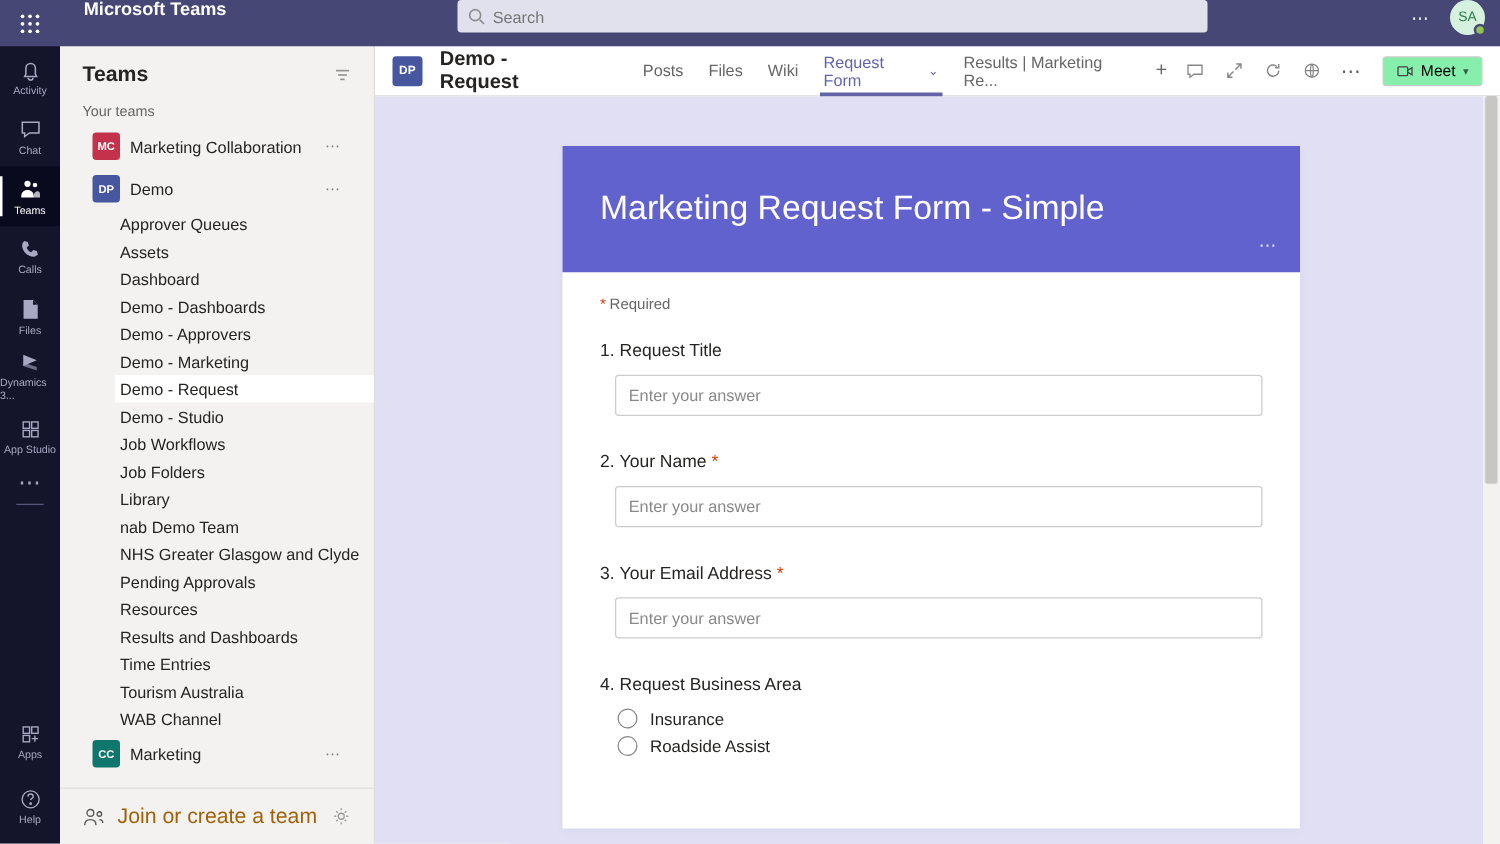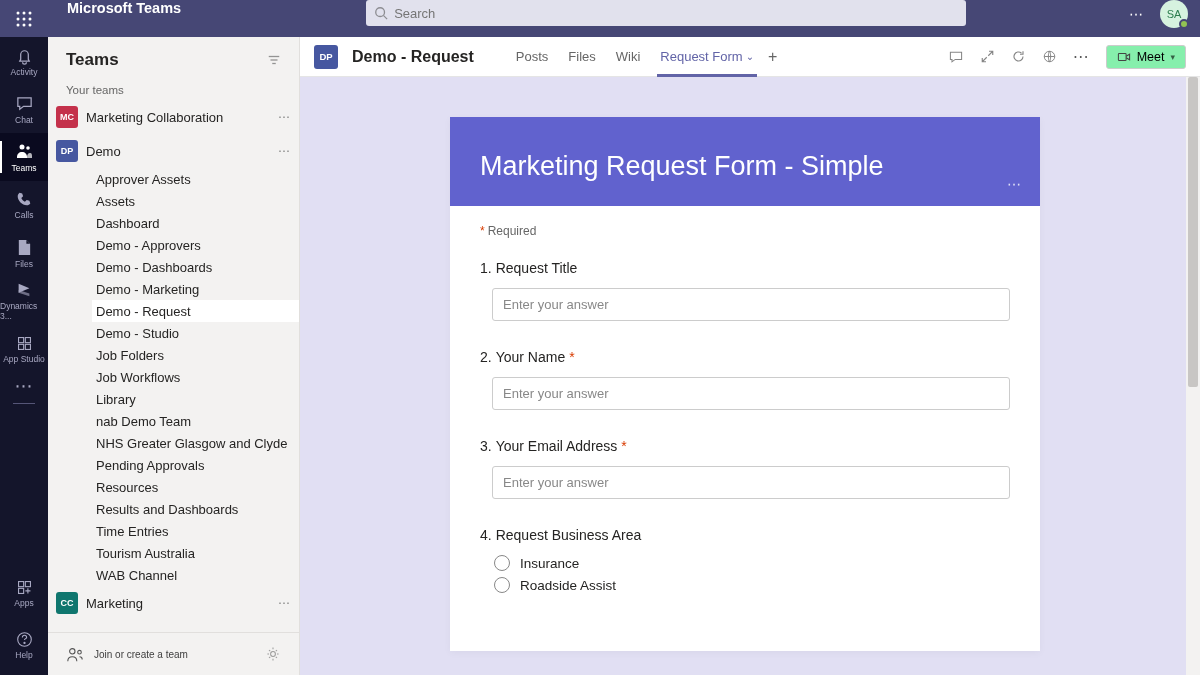--- a/index.html
+++ b/index.html
@@ -24,47 +24,47 @@
 .rail-icon{font-size:18px;line-height:1}
 .rail-label{font-size:8.5px;margin-top:2px}
 .rail-more{margin-top:2px;color:#a8a8c2;font-size:18px;cursor:pointer;letter-spacing:1px}
 .rail-bottom{margin-top:auto;margin-bottom:6px;display:flex;flex-direction:column;align-items:center;gap:4px}
 .rail-divider{width:22px;height:1px;background:#555577;margin:6px 0}
 .leftpanel{width:252px;background:#f3f2f1;border-right:1px solid #e1dfdd;display:flex;flex-direction:column;margin-top:37px;height:calc(675px - 37px)}
 .lp-head{display:flex;align-items:center;justify-content:space-between;padding:13px 18px 10px}
 .lp-title{font-weight:700;font-size:17px;color:#252423}
 .lp-filter{cursor:pointer;opacity:.6}
 .lp-label{font-size:11.5px;color:#666;padding:4px 18px}
-.team-row{display:flex;align-items:center;padding:6px 8px;cursor:pointer;position:relative}
+.team-row{display:flex;align-items:center;padding:6px 26px;cursor:pointer;position:relative}
 .team-ico{width:22px;height:22px;border-radius:3px;display:flex;align-items:center;justify-content:center;font-size:9px;font-weight:600;color:#fff;margin-right:8px}
 .team-name{font-size:13px;color:#252423;flex:1}
 .team-more{opacity:.5;cursor:pointer;font-size:12px;letter-spacing:1px}
 .channel-list{padding-left:44px}
 .channel{font-size:13px;color:#252423;padding:3.5px 0 3.5px 4px;cursor:pointer}
 .channel.selected{background:#fff;font-weight:400}
 .lp-bottom{margin-top:auto;border-top:1px solid #e1dfdd;padding:12px 18px;display:flex;align-items:center;justify-content:space-between}
-.join-team{display:flex;align-items:center;gap:10px;font-size:10px;color:#404040;cursor:pointer}
+.join-team{display:flex;align-items:center;gap:10px;font-size:17px;color:#a16207;cursor:pointer}
 .gear{cursor:pointer;opacity:.55}
 .main{flex:1;margin-top:37px;background:#e1dff3;display:flex;flex-direction:column;height:calc(675px - 37px);position:relative}
 .chead{height:40px;background:#fff;border-bottom:1px solid #e5e5e5;display:flex;align-items:center;padding:0 14px;gap:14px}
 .chead .tico{width:24px;height:24px;border-radius:3px;background:#4657a0;display:flex;align-items:center;justify-content:center;font-size:9.5px;color:#fff;font-weight:600}
 .chead .cname{font-weight:700;font-size:16px;color:#252423}
 .tabs{display:flex;gap:20px;margin-left:28px}
 .tab{font-size:13px;color:#666;cursor:pointer;height:40px;display:flex;align-items:center;position:relative}
 .tab.active{color:#6264a7;font-weight:500}
 .tab.active::after{content:"";position:absolute;bottom:0;left:-3px;right:-3px;height:3px;background:#6264a7}
 .tab-chev{margin-left:3px;font-size:10px}
 .addtab{font-size:16px;color:#666;cursor:pointer}
 .chead-right{margin-left:auto;display:flex;align-items:center;gap:16px}
 .hicon{cursor:pointer;opacity:.65}
 .meet-btn{border:1px solid #ccc;border-radius:3px;padding:4px 10px;font-size:12.5px;display:flex;align-items:center;gap:6px;cursor:pointer;background:#86efac}
 .meet-btn .chev{font-size:9px;opacity:.6}
 .content-scroll{flex:1;overflow-y:auto;padding-right:14px}
 .form-card{margin:40px 0 40px 150px;width:590px;background:#fff;box-shadow:0 2px 8px rgba(0,0,0,.04)}
-.form-hero{background:#6162ce;color:#fff;padding:34px 30px 24px;position:relative}
+.form-hero{background:#6162ce;color:#fff;padding:34px 30px 36px;position:relative}
 .form-title{font-size:27px;font-weight:400}
 .hero-more{position:absolute;right:18px;bottom:14px;color:#fff;opacity:.8;letter-spacing:1px;cursor:pointer;font-size:14px}
 .form-body{padding:18px 30px 30px}
 .req-note{font-size:12px;color:#666;margin-bottom:22px}
 .req-note .ast{color:#d83b01;margin-right:3px}
 .q{margin:22px 0 28px}
 .q-label{font-size:14px;color:#252423;display:flex;gap:4px;margin-bottom:12px}
 .q-num{}
 .ast{color:#d83b01}
 .answer-input{width:100%;border:1px solid #ccc;border-radius:3px;padding:8px 10px;font-size:13px;color:#737373;margin-left:12px;width:calc(100% - 12px)}
@@ -223,30 +223,30 @@
           <div class="team-ico" style="background:#c4314b">MC</div>
           <div class="team-name">Marketing Collaboration</div>
           <div class="team-more">⋯</div>
         </div>
         <div class="team-row">
           <div class="team-ico" style="background:#4657a0">DP</div>
           <div class="team-name">Demo</div>
           <div class="team-more">⋯</div>
         </div>
         <div class="channel-list">
-          <div class="channel">Approver Assets</div>
+          <div class="channel">Approver Queues</div>
           <div class="channel">Assets</div>
           <div class="channel">Dashboard</div>
+          <div class="channel">Demo - Dashboards</div>
           <div class="channel">Demo - Approvers</div>
-          <div class="channel">Demo - Dashboards</div>
           <div class="channel">Demo - Marketing</div>
           <div class="channel selected">Demo - Request</div>
           <div class="channel">Demo - Studio</div>
+          <div class="channel">Job Workflows</div>
           <div class="channel">Job Folders</div>
-          <div class="channel">Job Workflows</div>
           <div class="channel">Library</div>
           <div class="channel">nab Demo Team</div>
           <div class="channel">NHS Greater Glasgow and Clyde</div>
           <div class="channel">Pending Approvals</div>
           <div class="channel">Resources</div>
           <div class="channel">Results and Dashboards</div>
           <div class="channel">Time Entries</div>
           <div class="channel">Tourism Australia</div>
           <div class="channel">WAB Channel</div>
         </div>
@@ -285,20 +285,23 @@
           </div>
           <div class="tab">
             <span>Files</span>
           </div>
           <div class="tab">
             <span>Wiki</span>
           </div>
           <div class="tab active">
             <span>Request Form</span>
             <span class="tab-chev">⌄</span>
+          </div>
+          <div class="tab">
+            <span>Results | Marketing Re...</span>
           </div>
         </div>
       <div class="addtab">+</div>
       <div class="chead-right">
         <span class="hicon">
             <svg width="16" height="16" viewBox="0 0 20 20" fill="none" stroke="#444" stroke-width="1.3">
               <path d="M3 4h14v9H9l-4 3v-3H3z"></path>
             </svg>
           </span>
         <span class="hicon">

